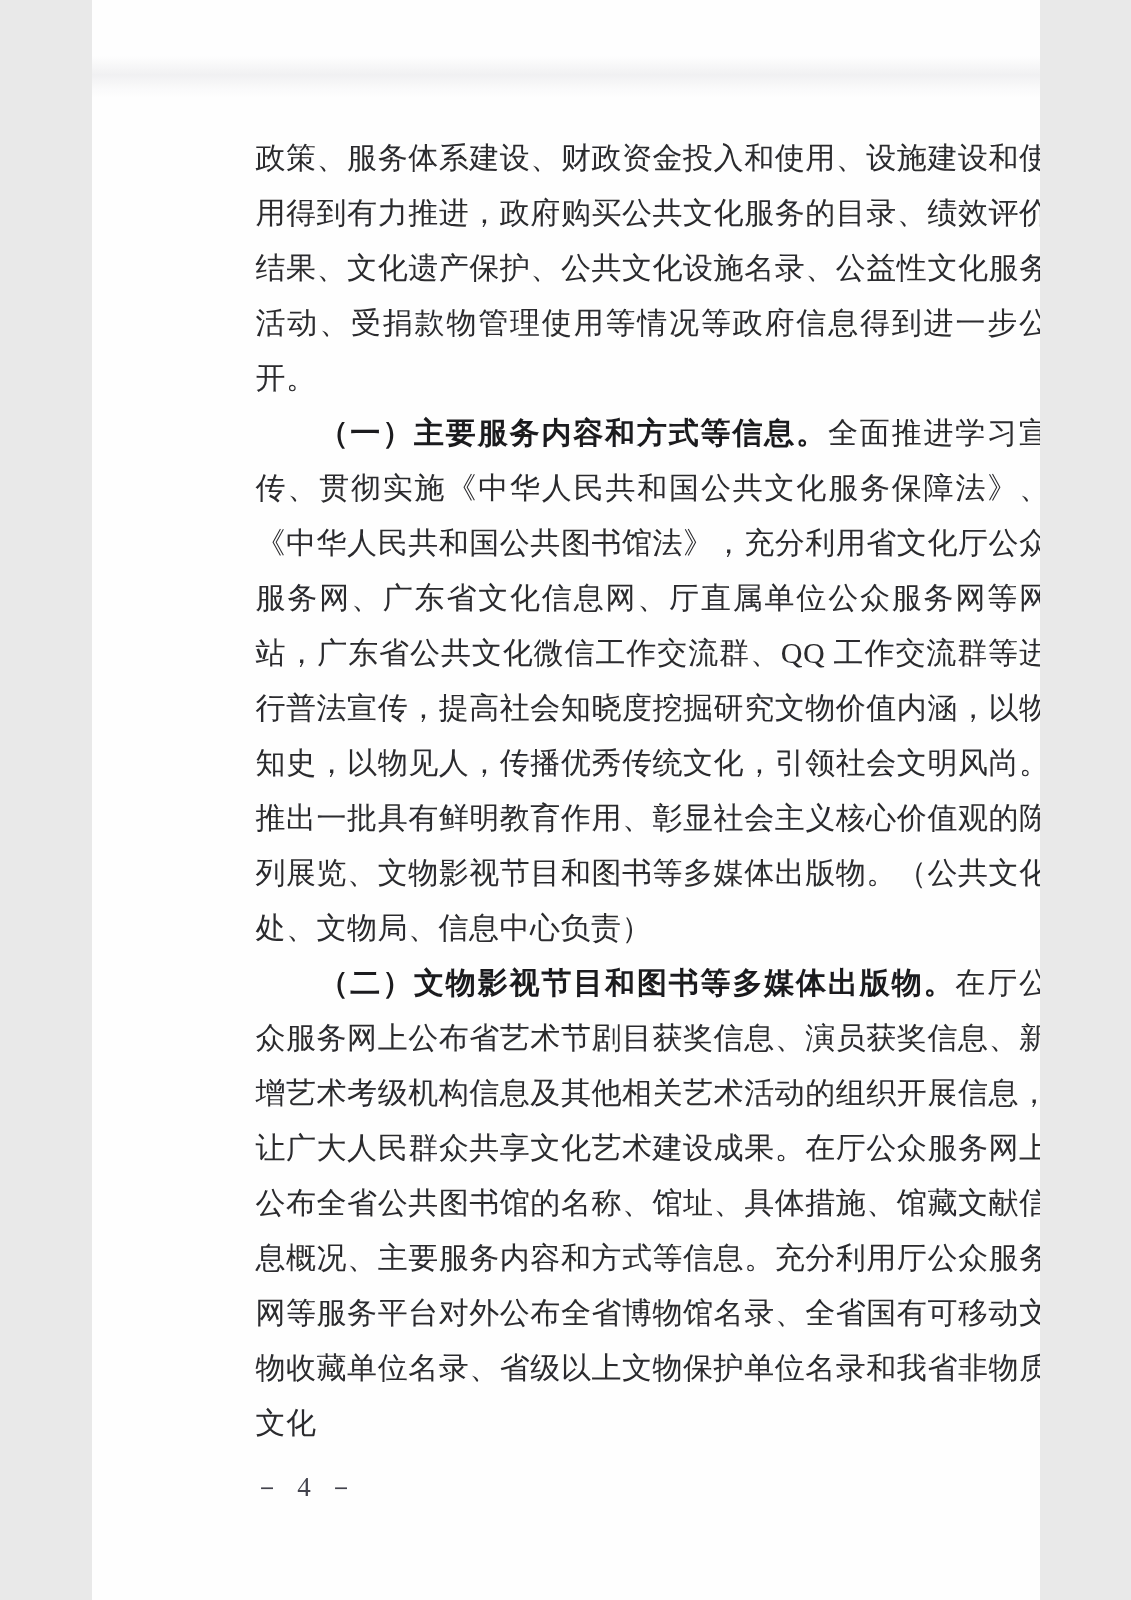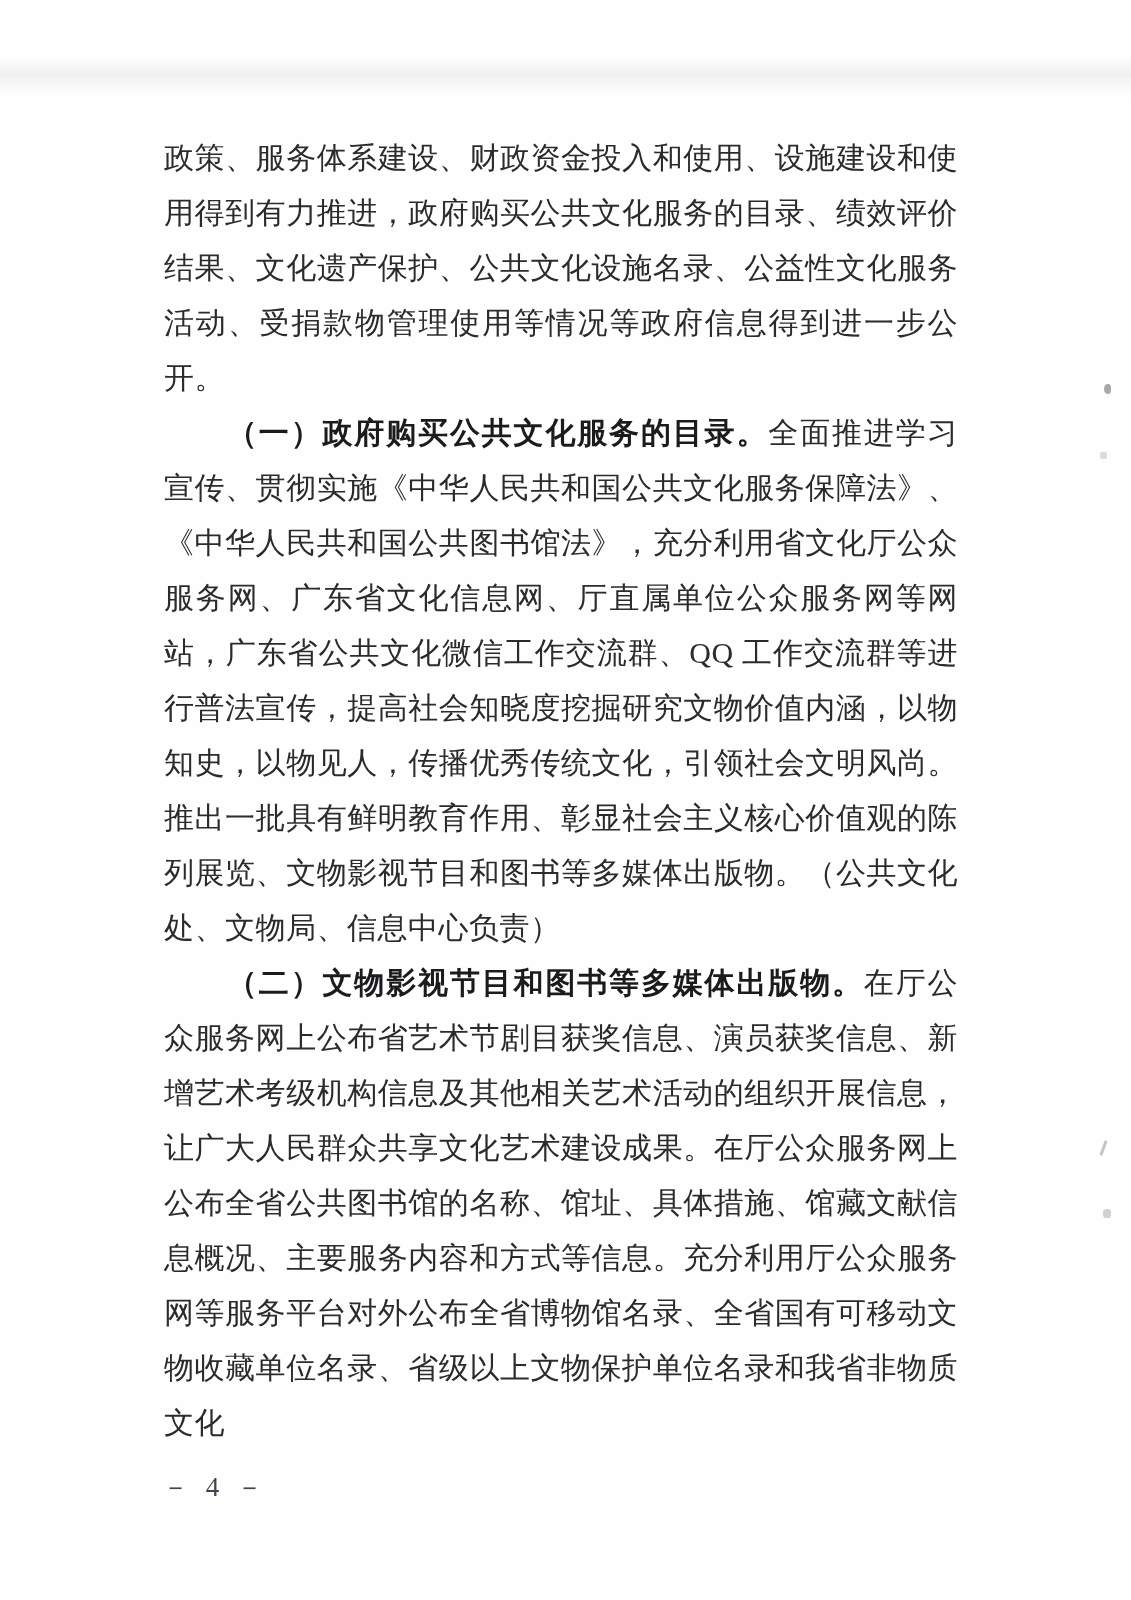--- a/index.html
+++ b/index.html
@@ -2,21 +2,21 @@
 <html><head>
 <meta charset="utf-8">
 <style>
   html, body {
     margin: 0;
     padding: 0;
     background: #e9e9e9;
   }
   .page {
     position: relative;
-    width: 1131px;
+    width: 948px;
     height: 1600px;
     margin: 0 auto;
     background: #fefefe;
     overflow: hidden;
     font-family: "Liberation Serif", serif;
   }
   
   .scan-band {
     position: absolute;
     left: 0;
@@ -81,21 +81,21 @@
 
 <div class="page">
 
   <div class="scan-band"></div>
 
   <div class="text-block">
 
     <p class="para">政策、服务体系建设、财政资金投入和使用、设施建设和使用得到有力推进，政府购买公共文化服务的目录、绩效评价结果、文化遗产保护、公共文化设施名录、公益性文化服务活动、受捐款物管理使用等情况等政府信息得到进一步公开。</p>
 
 
-    <p class="para indent"><span class="lead">（一）政府购买公共文化服务的目录。</span><span>全面推进学习宣传、贯彻实施《中华人民共和国公共文化服务保障法》、《中华人民共和国公共图书馆法》，充分利用省文化厅公众服务网、广东省文化信息网、厅直属单位公众服务网等网站，广东省公共文化微信工作交流群、QQ 工作交流群等进行普法宣传，提高社会知晓度挖掘研究文物价值内涵，以物知史，以物见人，传播优秀传统文化，引领社会文明风尚。推出一批具有鲜明教育作用、彰显社会主义核心价值观的陈列展览、文物影视节目和图书等多媒体出版物。（公共文化处、文物局、信息中心负责）</span></p>
+    <p class="para indent"><span class="lead">（一）主要服务内容和方式等信息。</span><span>全面推进学习宣传、贯彻实施《中华人民共和国公共文化服务保障法》、《中华人民共和国公共图书馆法》，充分利用省文化厅公众服务网、广东省文化信息网、厅直属单位公众服务网等网站，广东省公共文化微信工作交流群、QQ 工作交流群等进行普法宣传，提高社会知晓度挖掘研究文物价值内涵，以物知史，以物见人，传播优秀传统文化，引领社会文明风尚。推出一批具有鲜明教育作用、彰显社会主义核心价值观的陈列展览、文物影视节目和图书等多媒体出版物。（公共文化处、文物局、信息中心负责）</span></p>
 
     <p class="para indent"><span class="lead">（二）文物影视节目和图书等多媒体出版物。</span><span>在厅公众服务网上公布省艺术节剧目获奖信息、演员获奖信息、新增艺术考级机构信息及其他相关艺术活动的组织开展信息，让广大人民群众共享文化艺术建设成果。在厅公众服务网上公布全省公共图书馆的名称、馆址、具体措施、馆藏文献信息概况、主要服务内容和方式等信息。充分利用厅公众服务网等服务平台对外公布全省博物馆名录、全省国有可移动文物收藏单位名录、省级以上文物保护单位名录和我省非物质文化</span></p>
 
   </div>
 
   <div class="footer">－ 4 －</div>
 
   <i class="speck s1"></i>
   <i class="speck s2"></i>
   <i class="speck s3"></i>

